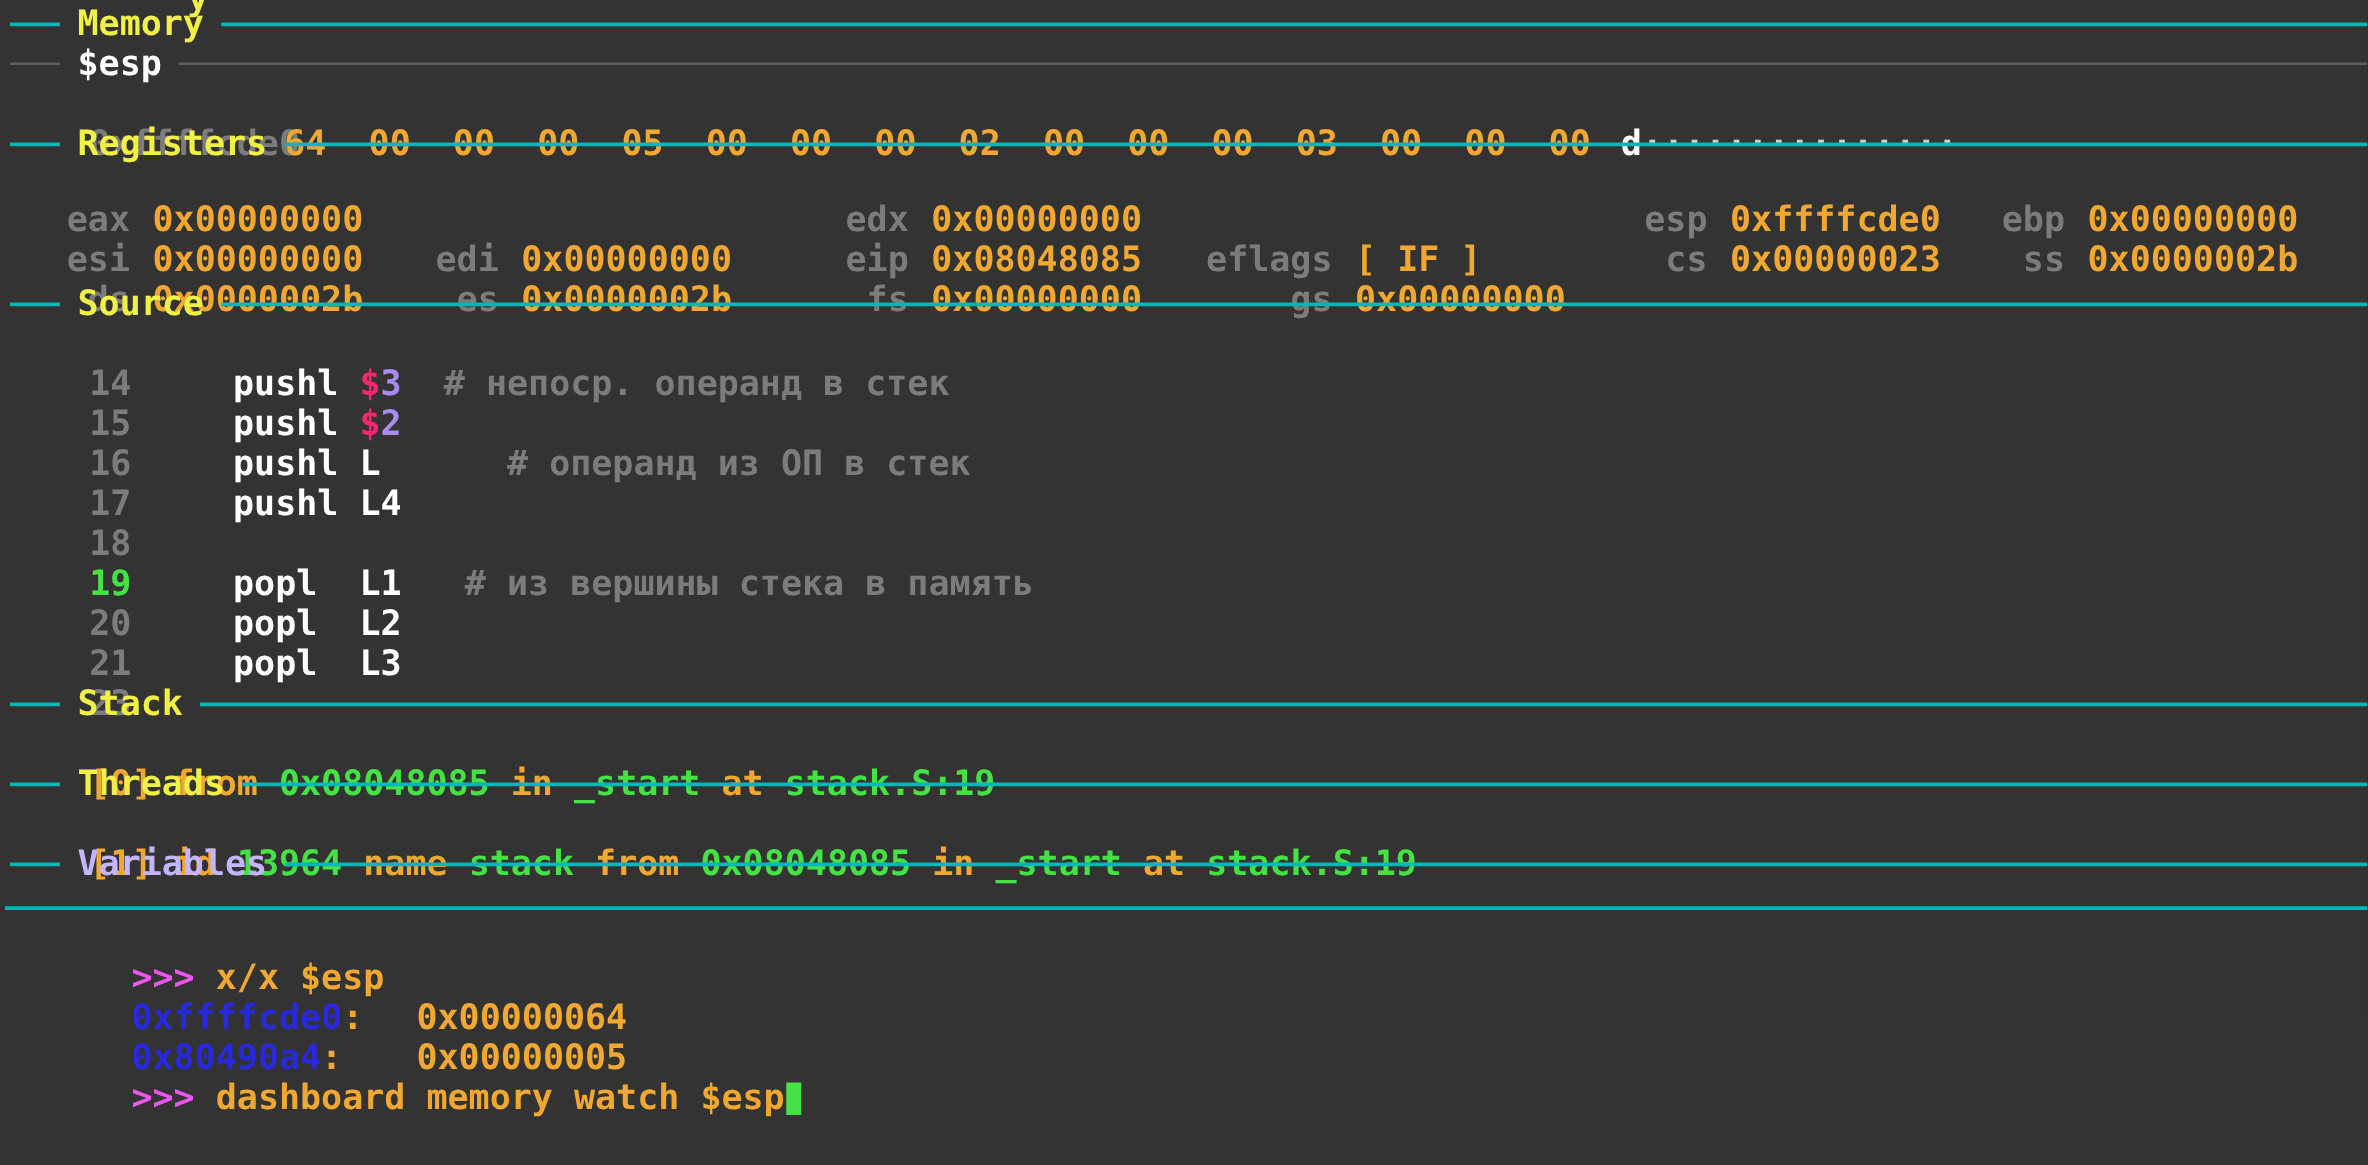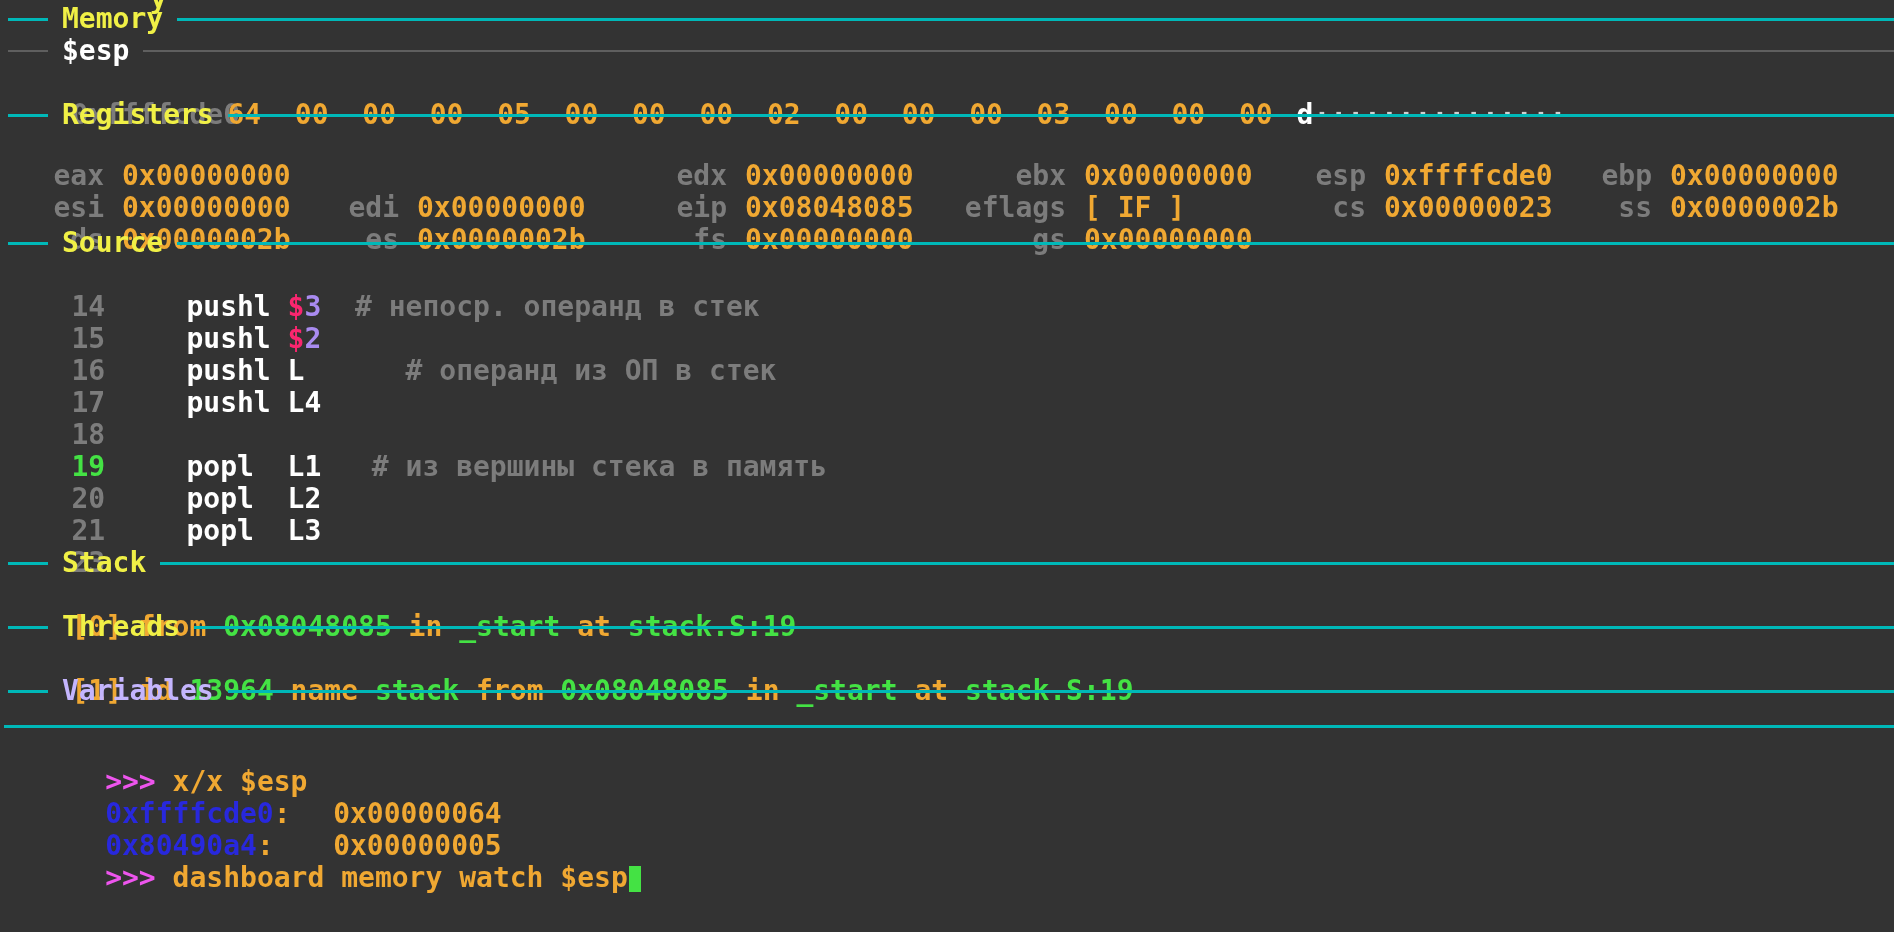--- a/index.html
+++ b/index.html
@@ -76,21 +76,20 @@
   <div class="row">
     <span class="mem-addr">0xffffcde0</span><span class="orange">64  00  00  00  05  00  00  00  02  00  00  00  03  00  00  00</span><span class="mem-ascii whitec">d</span><span class="dots">···············</span>
   </div>
 
   <div class="row divider">
     <span class="dash dash-short"></span><span class="sec-title">Registers</span><span class="dash dash-long"></span>
   </div>
   <div class="row">
     <span class="rcell rc1"><span class="rlabel">eax</span><span class="rvalue">0x00000000</span></span>
     <span class="rcell rc3"><span class="rlabel">edx</span><span class="rvalue">0x00000000</span></span>
-    <span class="rcell rc4"><span class="rlabel">ebx</span><span class="rvalue">0x00000000</span></span>
     <span class="rcell rc5"><span class="rlabel">esp</span><span class="rvalue">0xffffcde0</span></span>
     <span class="rcell rc6"><span class="rlabel">ebp</span><span class="rvalue">0x00000000</span></span>
   </div>
   <div class="row">
     <span class="rcell rc1"><span class="rlabel">esi</span><span class="rvalue">0x00000000</span></span>
     <span class="rcell rc2"><span class="rlabel">edi</span><span class="rvalue">0x00000000</span></span>
     <span class="rcell rc3"><span class="rlabel">eip</span><span class="rvalue">0x08048085</span></span>
     <span class="rcell rc4"><span class="rlabel">eflags</span><span class="rvalue">[ IF ]</span></span>
     <span class="rcell rc5"><span class="rlabel">cs</span><span class="rvalue">0x00000023</span></span>
     <span class="rcell rc6"><span class="rlabel">ss</span><span class="rvalue">0x0000002b</span></span>

